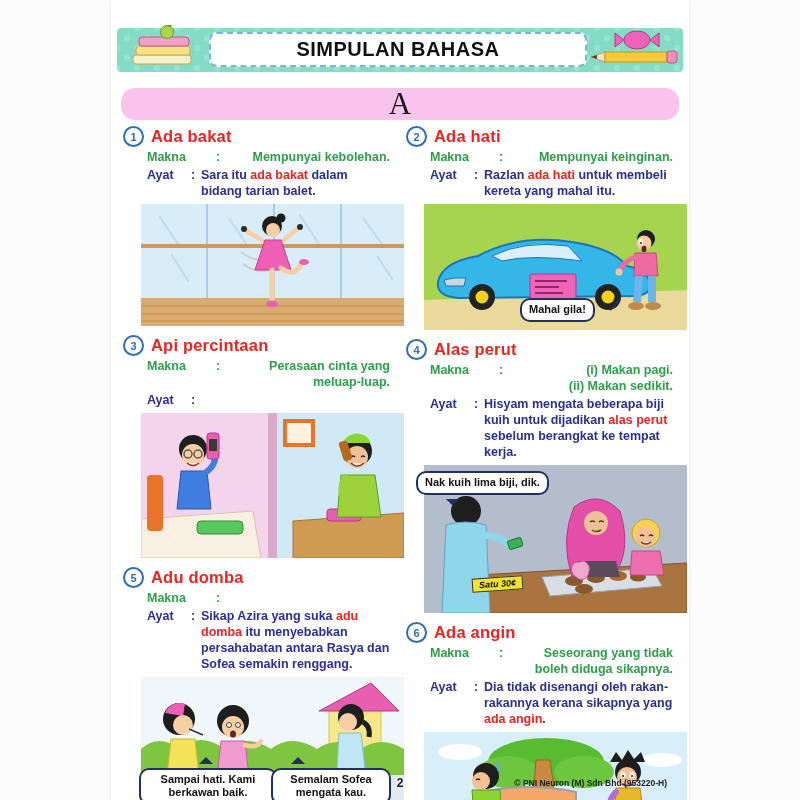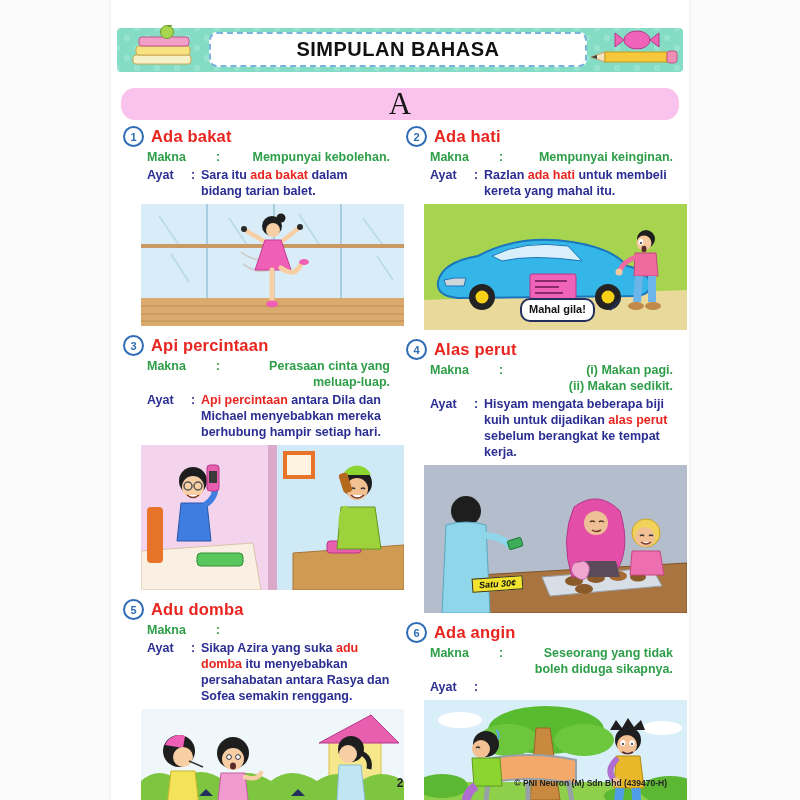--- a/index.html
+++ b/index.html
@@ -170,21 +170,20 @@
           <span class="e-title">Api percintaan</span>
         </div>
         <div class="row makna">
           <span>Makna</span>
           <span>:</span>
           <span class="makna-txt">Perasaan cinta yang meluap-luap.</span>
         </div>
         <div class="row ayat">
           <span>Ayat</span>
           <span>:</span>
-          <span><span class="idiom">Api percintaan</span><span> antara Dila dan Michael menyebabkan mereka berhubung hampir setiap hari.</span></span>
         </div>
         <div class="illo">
           <svg width="263" height="145" viewBox="0 0 263 145">
             <rect width="131" height="145" fill="#f4d4ec"></rect>
             <rect x="131" width="132" height="145" fill="#cfe9f6"></rect>
             <rect x="127" width="9" height="145" fill="#dba9c9"></rect>
             <rect x="144" y="8" width="28" height="24" fill="#fef3e0" stroke="#e8742a" stroke-width="4"></rect>
             <path d="M0 106 L112 98 L120 145 L0 145 Z" fill="#f9efe2" stroke="#d8c4a8"></path>
             <rect x="6" y="62" width="16" height="56" rx="4" fill="#e8742a"></rect>
             <rect x="56" y="108" width="46" height="13" rx="4" fill="#58c85e" stroke="#2e8f34"></rect>
@@ -370,39 +369,44 @@
               <path d="M150 98 q-6 8 2 14 q8 6 12 -2 q4 -10 -4 -14 z" fill="#f0a8d0" stroke="#c25f9e"></path>
             </g>
             <g>
               <circle cx="222" cy="68" r="14" fill="#f2d35a" stroke="#caa22a"></circle>
               <circle cx="221" cy="72" r="10" fill="#f3c093"></circle>
               <path d="M216 71 q2 -2 4 0 M225 71 q2 -2 4 0" stroke="#333" fill="none" stroke-width="1.4"></path>
               <path d="M217 77 q5 4 10 0" stroke="#7a3a2a" fill="#fff" stroke-width="1.4"></path>
               <path d="M208 86 L236 86 L240 110 L206 110 Z" fill="#ee6fb0" stroke="#c2477e"></path>
             </g>
           </svg>
+          <div class="bubble" style="left:8px;top:6px;">
+            <span>Nak kuih lima biji, dik.</span>
+            <span class="tail" style="border-top-color:#23305e;border-bottom:none;bottom:-13px;left:28px;"></span>
+          </div>
           <div class="price-tag" style="left:64px;bottom:22px;">
             <span>Satu 30¢</span>
           </div>
         </div>
       </div>
 
       <div class="entry">
         <div class="e-head">
           <span class="num">6</span>
           <span class="e-title">Ada angin</span>
         </div>
         <div class="row makna">
           <span>Makna</span>
           <span>:</span>
           <span class="makna-txt">Seseorang yang tidak boleh diduga sikapnya.</span>
         </div>
         <div class="row ayat">
           <span>Ayat</span>
           <span>:</span>
+          <span><span>Dia tidak disenangi oleh rakan-rakannya kerana sikapnya yang </span><span class="idiom">ada angin</span><span>.</span></span>
         </div>
         <div class="illo">
           <svg width="263" height="138" viewBox="0 0 263 138">
             <rect width="263" height="138" fill="#d8eef9"></rect>
             <ellipse cx="36" cy="20" rx="22" ry="8" fill="#fff"></ellipse>
             <ellipse cx="238" cy="28" rx="20" ry="7" fill="#fff"></ellipse>
             <rect y="82" width="263" height="56" fill="#8ed04a"></rect>
             <ellipse cx="18" cy="86" rx="26" ry="12" fill="#5cb832"></ellipse>
             <ellipse cx="246" cy="90" rx="30" ry="14" fill="#5cb832"></ellipse>
             <ellipse cx="198" cy="96" rx="18" ry="8" fill="#5cb832"></ellipse>
@@ -441,15 +445,15 @@
               <ellipse cx="216" cy="128" rx="8" ry="4" fill="#e8d22a"></ellipse>
             </g>
           </svg>
         </div>
       </div>
 
     </div>
   </div>
 
   <div class="page-num">2</div>
-  <div class="copyright">© PNI Neuron (M) Sdn Bhd (439470-H)</div>
+  <div class="copyright">© PNI Neuron (M) Sdn Bhd (953220-H)</div>
 
 </div>
 
 </body></html>

